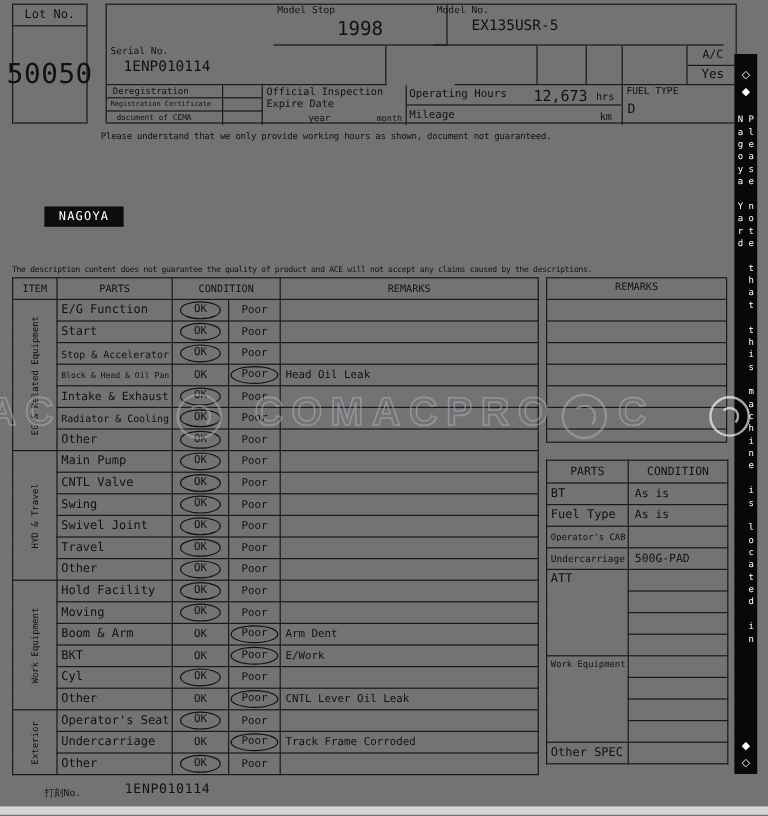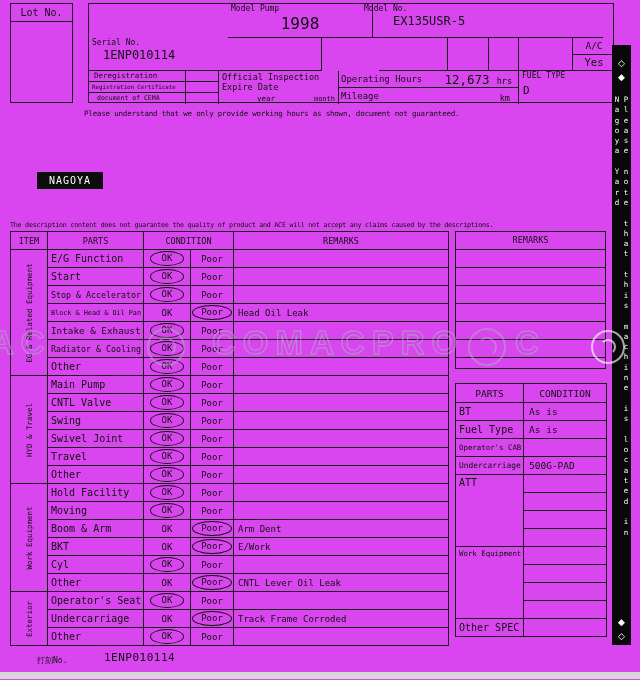--- a/index.html
+++ b/index.html
@@ -1,16 +1,16 @@
 <!DOCTYPE html>
 <html><head>
 <meta charset="utf-8">
 <style>
   html,body{margin:0;padding:0;background:#fff;}
-  #page{position:relative;width:640px;height:680px;background:#d946ef;overflow:hidden;
+  #page{position:relative;width:640px;height:680px;background:#737373;overflow:hidden;
         font-family:"DejaVu Sans Mono","DejaVu Sans",monospace;color:#111;}
   .abs{position:absolute;box-sizing:border-box;}
 
   
   .lot-box{left:10px;top:3px;width:63px;height:100px;border:1.5px solid #1a1a1a;}
   .lot-label{height:17px;border-bottom:1px solid #1a1a1a;text-align:center;font-size:10px;line-height:17px;}
   .lot-value{height:80px;display:flex;align-items:center;justify-content:center;font-size:23px;letter-spacing:0.5px;}
 
   
   .hdr{left:88px;top:3px;width:526px;height:100px;border:1.5px solid #1a1a1a;}
@@ -76,25 +76,26 @@
   .stampV{left:104px;top:651px;font-size:11px;letter-spacing:0.5px;}
   .bbar{left:0;top:672px;width:640px;height:7px;background:#d6d6d6;}
 </style>
 </head>
 <body>
 
 <div id="page">
 
   <div class="abs lot-box">
     <div class="lot-label">Lot No.</div>
+    <div class="lot-value">50050</div>
   </div>
 
   <div class="abs hdr">
     <div class="hcell" style="left:139px;top:0;width:145px;height:34px;">
-      <div class="cl">Model Pump</div>
+      <div class="cl">Model Stop</div>
       <div class="val" style="text-align:center;font-size:16px;">1998</div>
     </div>
     <div class="hcell noR" style="left:272px;top:0;width:242px;height:34px;">
       <div class="cl">Model No.</div>
       <div class="val" style="margin-left:32px;font-size:12px;">EX135USR-5</div>
     </div>
 
     <div class="hcell" style="left:0;top:34px;width:233px;height:33px;">
       <div class="cl">Serial No.</div>
       <div class="val" style="margin-left:14px;font-size:12px;">1ENP010114</div>

